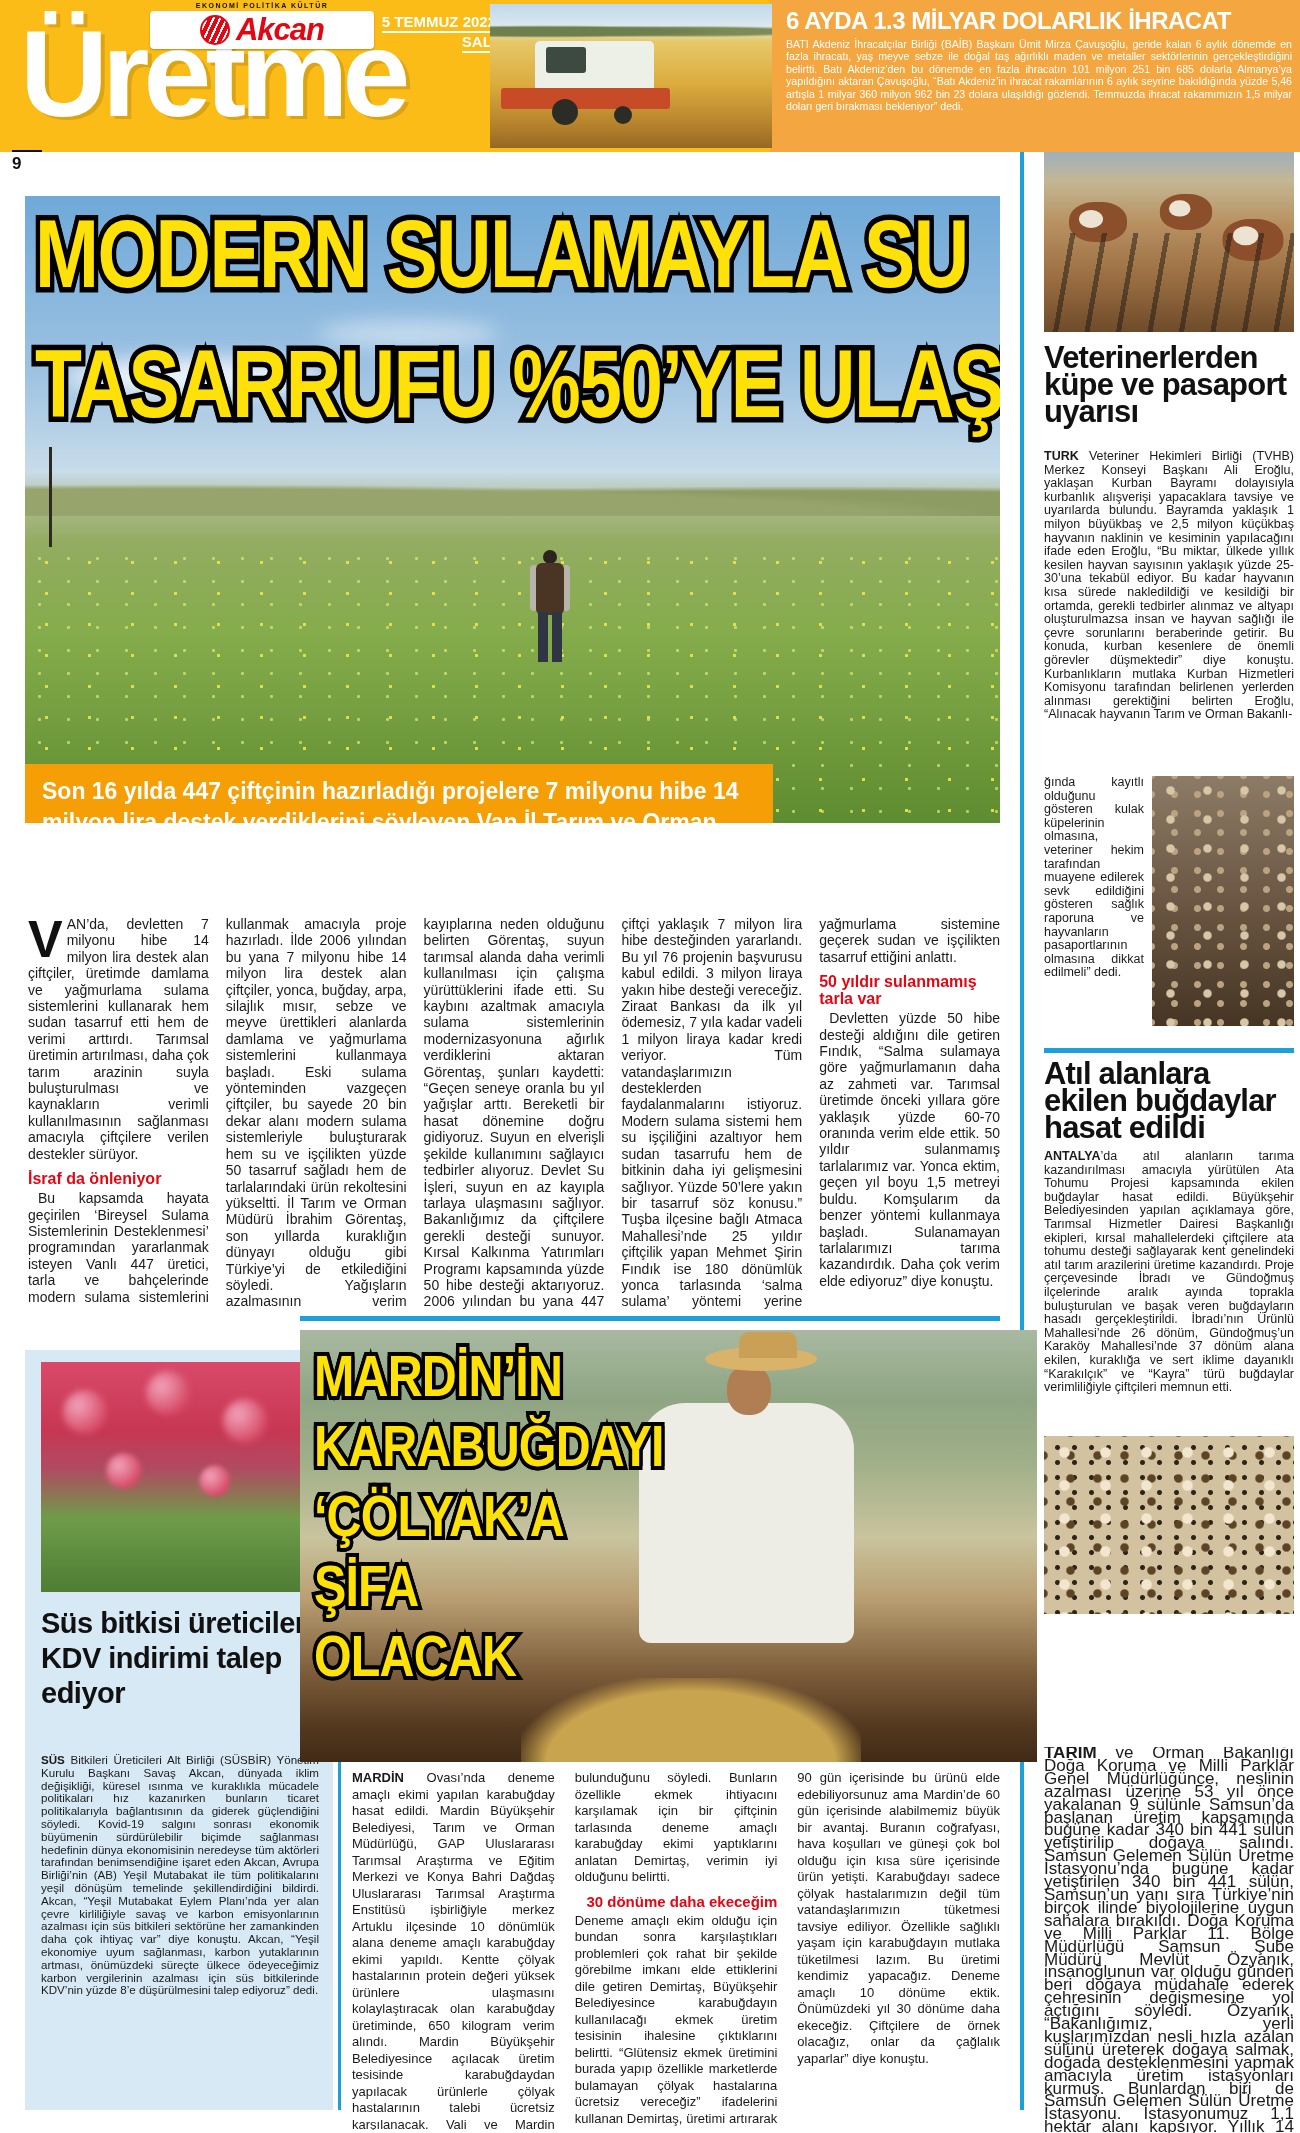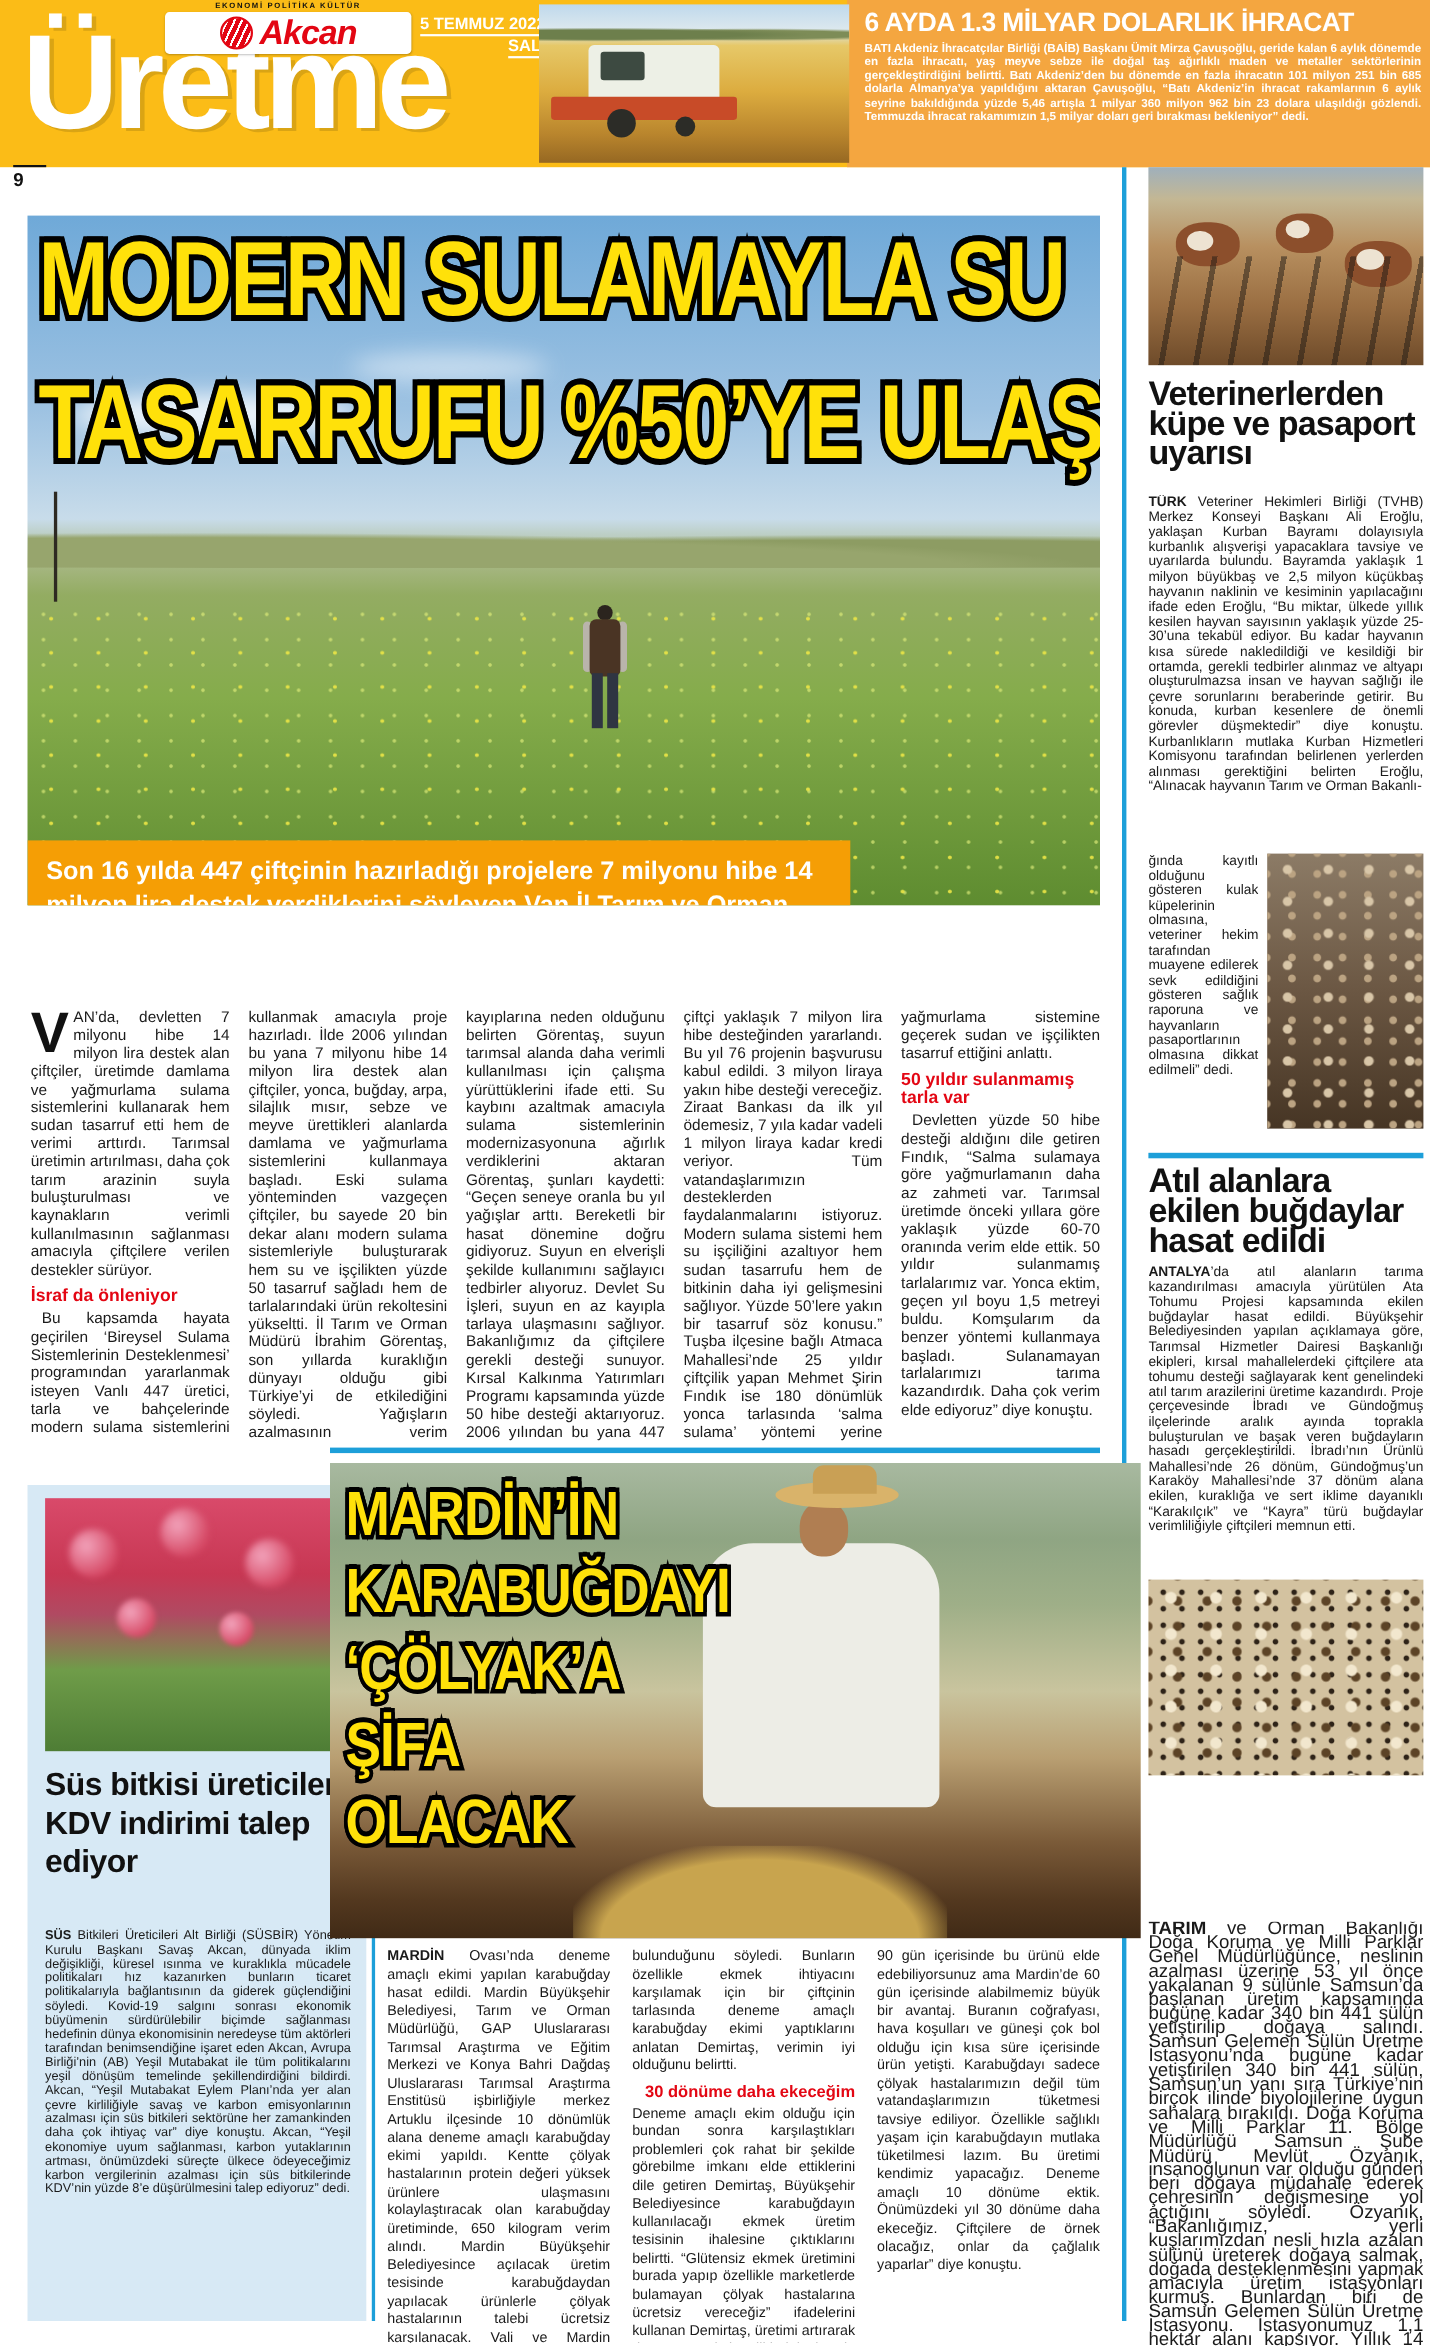--- a/index.html
+++ b/index.html
@@ -29,21 +29,21 @@
   .harv-tree{position:absolute;left:0;top:14%;width:100%;height:10%;
      background:radial-gradient(ellipse at 20% 50%,#6d7f4c 0 40%,transparent 60%),radial-gradient(ellipse at 70% 50%,#7d8c57 0 35%,transparent 55%);}
   .harv-body{position:absolute;left:16%;top:26%;width:42%;height:36%;background:#EDF0E6;border-radius:5px;}
   .harv-cab{position:absolute;left:20%;top:30%;width:14%;height:18%;background:#3d4a41;border-radius:3px;}
   .harv-reel{position:absolute;left:4%;top:58%;width:60%;height:15%;background:#C84B28;border-radius:3px;}
   .harv-wheel{position:absolute;width:26px;height:26px;border-radius:50%;background:#2c2c27;top:66%;}
   .harv-wheel.w1{left:22%;} .harv-wheel.w2{left:44%;width:18px;height:18px;top:71%;}
   
   .ihracat{position:absolute;left:786px;top:8px;width:506px;color:#fff;}
   .ihracat h2{margin:0 0 4px;font-size:24px;line-height:26px;font-weight:900;letter-spacing:-.5px;}
-  .ihracat p{margin:0;font-size:10.6px;line-height:12.4px;font-weight:700;text-align:justify;}
+  .ihracat p{margin:0;font-size:10.6px;line-height:12.4px;font-weight:400;text-align:justify;}
   
   .main-photo{position:absolute;left:25px;top:196px;width:975px;height:627px;overflow:hidden;
      background:linear-gradient(180deg,#6FA9D8 0%,#9DC2E2 28%,#C8DCEA 44%,#A9B887 50%,#93AC62 55%,#85AC4B 70%,#5E8C30 100%);}
   .cloud{position:absolute;background:rgba(255,255,255,.8);border-radius:50%;filter:blur(10px);}
   .c1{left:4%;top:26%;width:260px;height:36px;}
   .c2{left:30%;top:20%;width:180px;height:26px;opacity:.6;}
   .hillline{position:absolute;left:0;top:46%;width:100%;height:5%;
      background:radial-gradient(ellipse at 15% 100%,#97a56d 0 60%,transparent 70%),radial-gradient(ellipse at 80% 100%,#8d9c63 0 55%,transparent 66%);}
   .flowers{position:absolute;left:0;top:56%;width:100%;height:44%;
      background-image:radial-gradient(circle 2px,rgba(236,230,70,.9) 0 1.4px,transparent 2px),radial-gradient(circle 2px,rgba(220,235,120,.7) 0 1.2px,transparent 2px);

